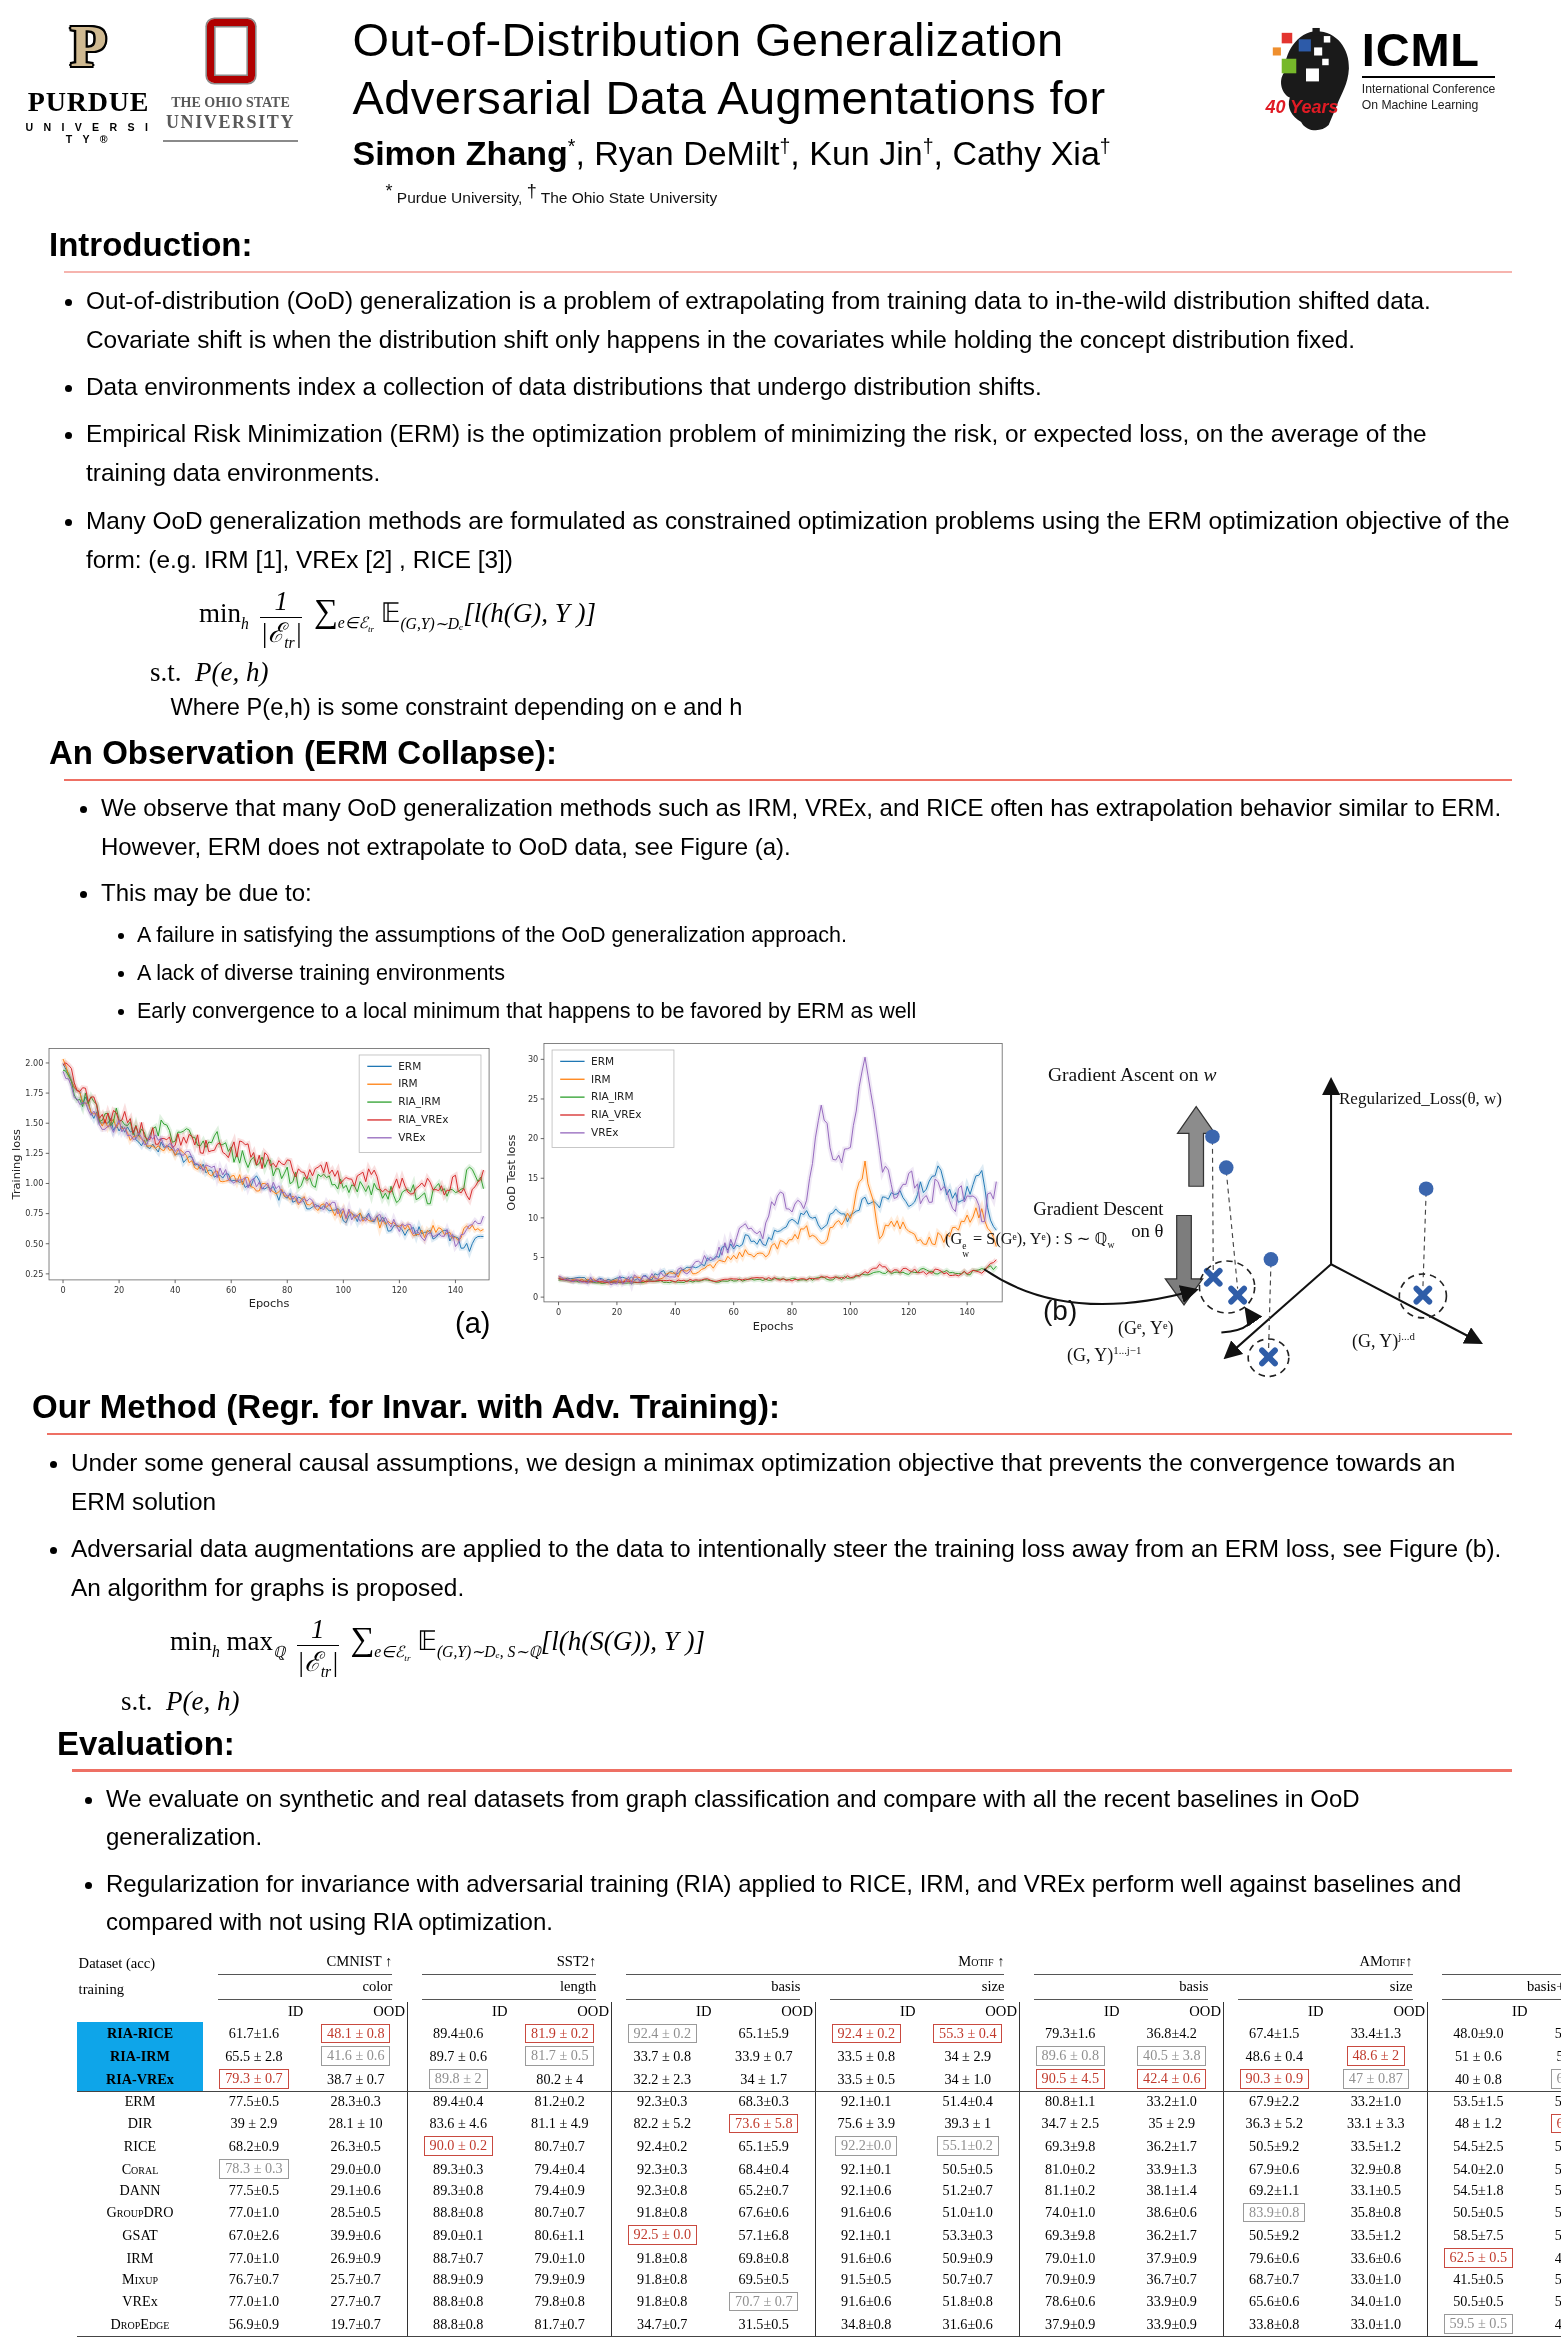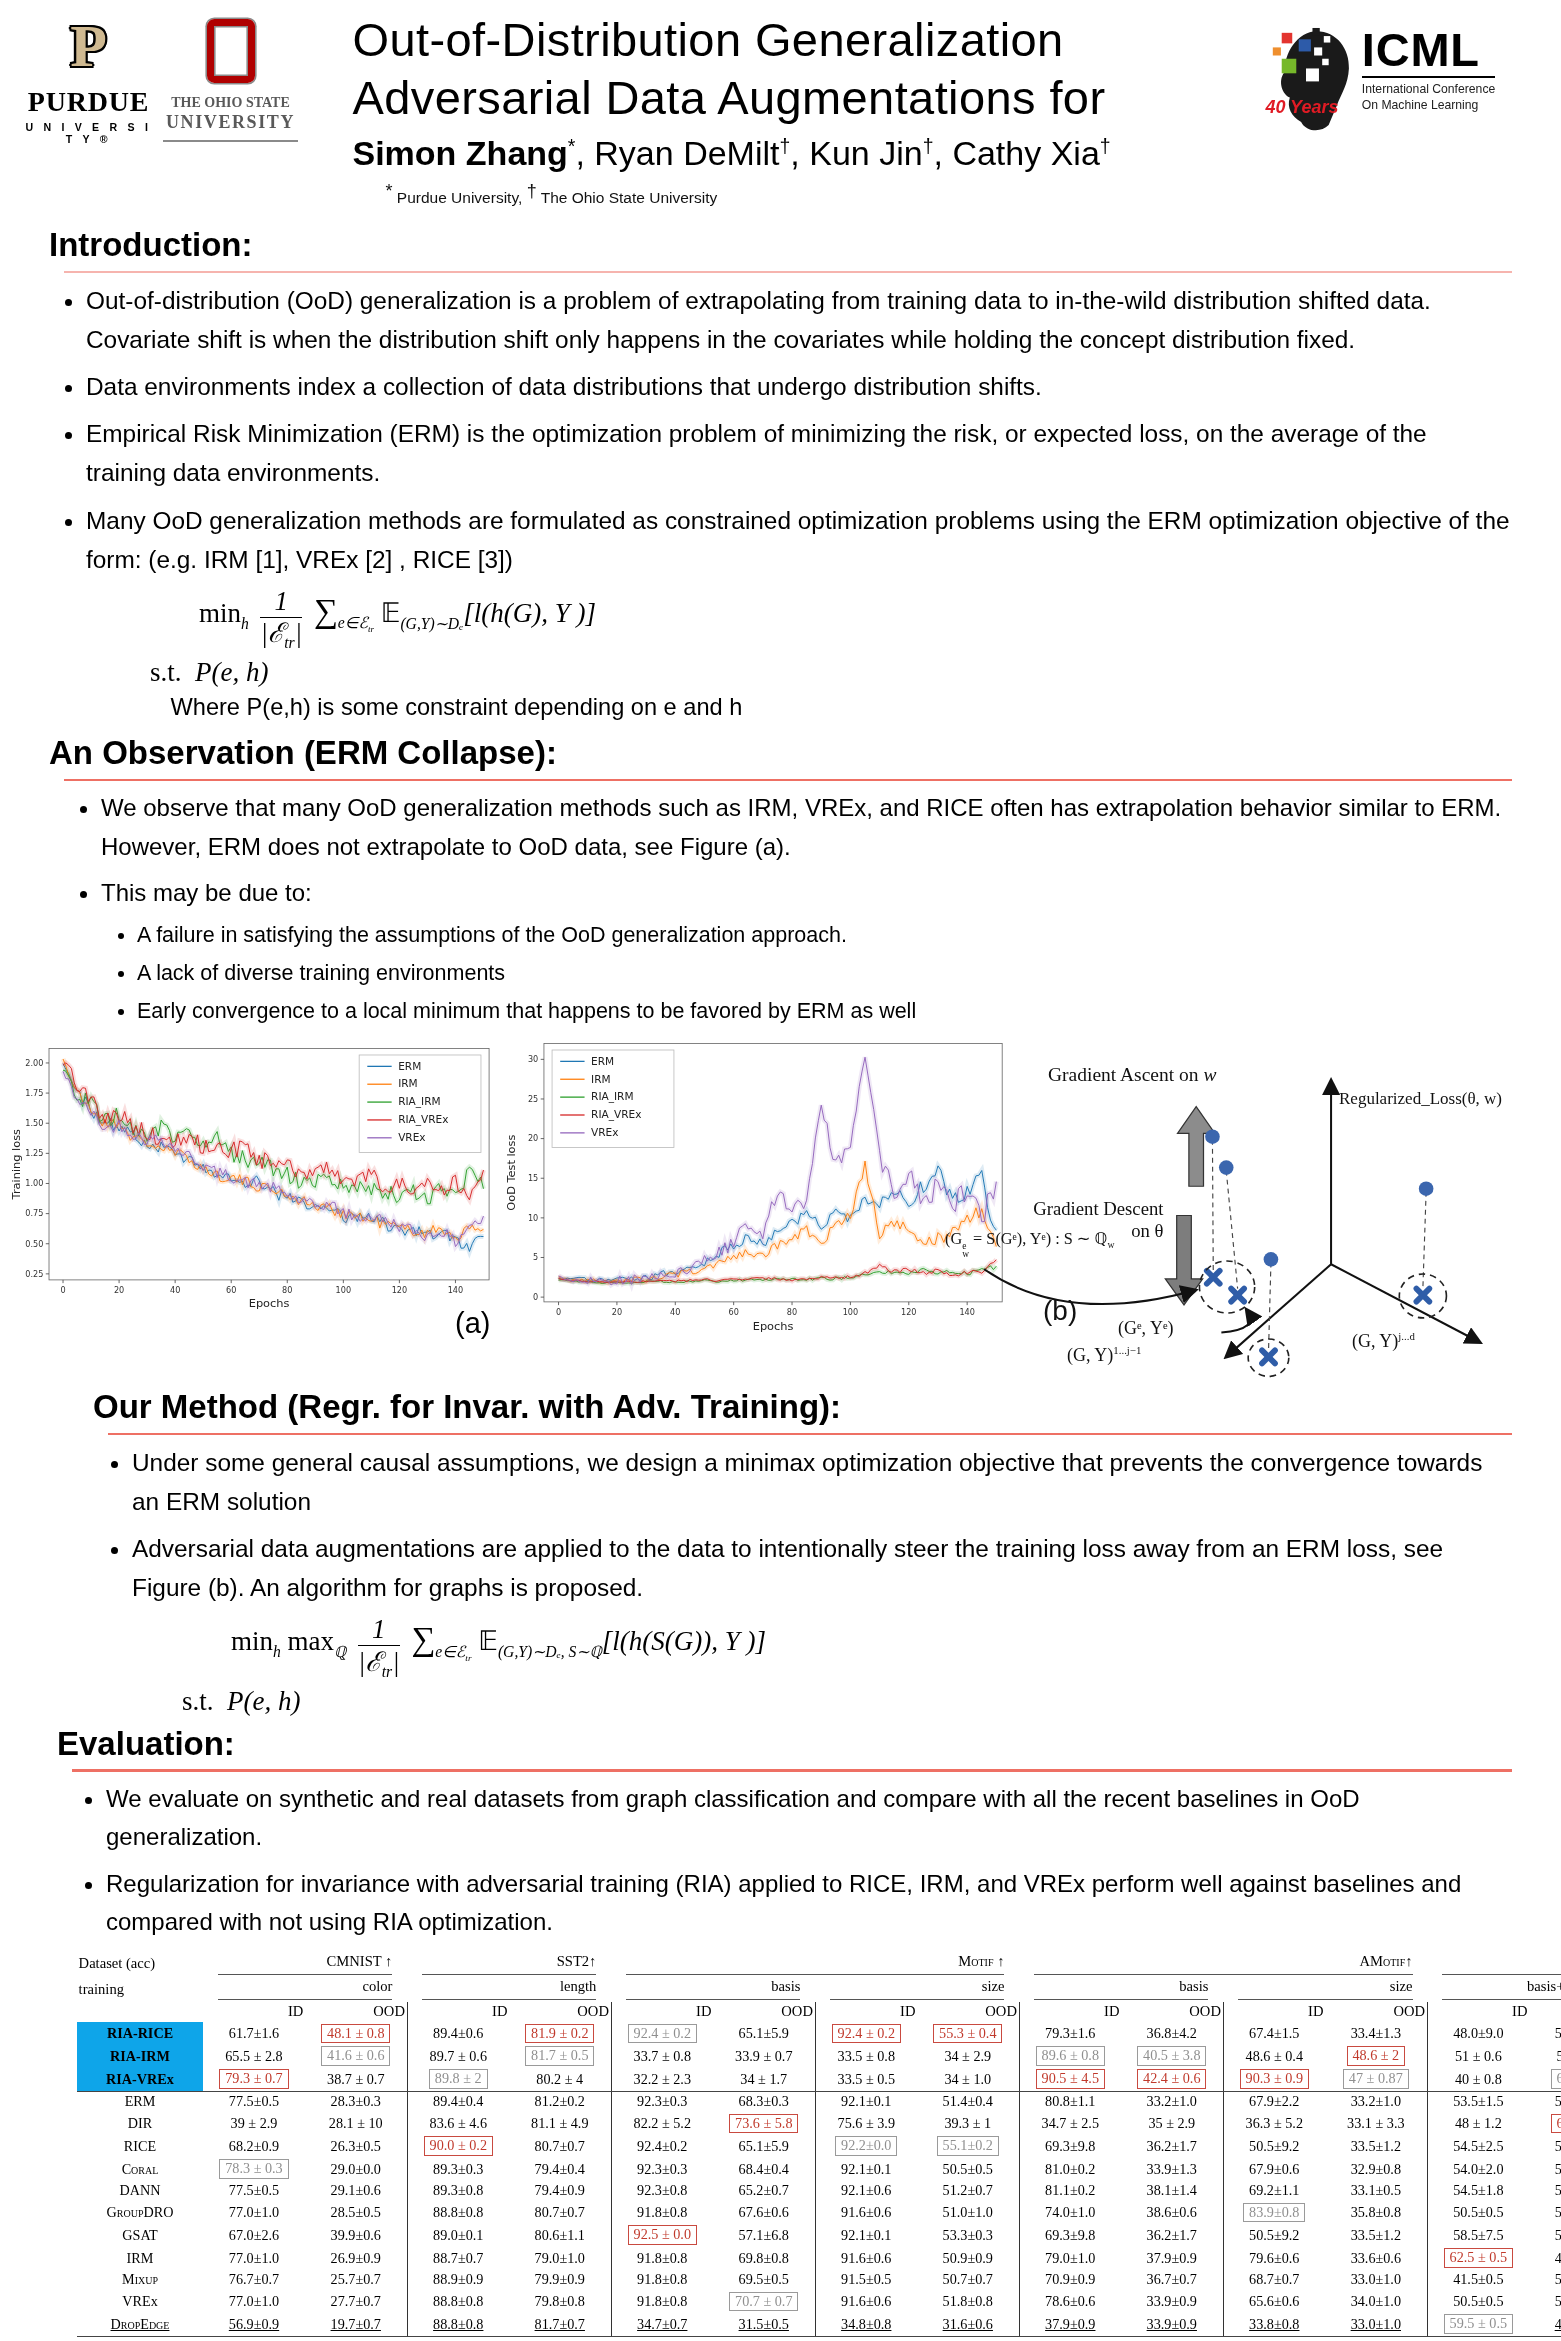--- a/index.html
+++ b/index.html
@@ -66,21 +66,21 @@
   
   .eval-table-wrap{margin:9.8px 0 0 77px;}
   table.eval{border-collapse:collapse;table-layout:fixed;width:1346px;font-family:"Liberation Serif",serif;}
   table.eval th, table.eval td{padding:1.6px 1.6px;text-align:center;font-size:14.2px;font-weight:normal;}
   table.eval thead th{font-size:14.6px;text-align:right;}
   .hrule{border-bottom:1.6px solid #555;padding-bottom:4.1px;margin:0 13px;}
   .idood{font-weight:bold;}
   td.vsep, th.vsep{border-left:1.2px solid #333;}
   td.vend, th.vend{border-right:1.2px solid #333;}
   tr.rule-after td{border-bottom:1.5px solid #444;}
-  tr.last-row td{border-bottom:1.6px solid #444;text-decoration:underline;}
+  tr.last-row td{border-bottom:1.6px solid #444;}
   td.rowlabel{text-align:left;padding-left:4.9px;font-size:14.6px;}
   td.rowlabel.sc{font-variant:small-caps;}
   tr.ria td.rowlabel{background:#0ea5e9;font-weight:bold;}
   .cellbox{display:inline-block;border:1.2px solid #c94a40;color:#c0392b;padding:0 4.9px;line-height:1.25;}
   .cellbox.gray{border-color:#9a9a9a;color:#8f8f8f;}
   .sc-caps{font-variant:small-caps;}
 
   
   .refs{display:flex;margin:11.4px 14.6px 0 14.6px;gap:24.4px;font-size:12.6px;line-height:1.55;color:#111;}
   .refs .col-l{width:768px;}
@@ -349,21 +349,21 @@
           <span>e</span>
           <span>w</span>
         </span><span> = S(Gᵉ), Yᵉ) : S ∼ ℚ</span><sub style="font-size:0.6em;">w</sub></div>
     <div class="dg-text" style="left:142px;top:291px;font-size:18px;">(Gᵉ, Yᵉ)</div>
     <div class="dg-text" style="left:91px;top:317px;font-size:18px;"><span>(G, Y)</span><sup style="font-size:0.6em;">1...j−1</sup></div>
     <div class="dg-text" style="left:376px;top:303px;font-size:18px;"><span>(G, Y)</span><sup style="font-size:0.6em;">j...d</sup></div>
     <div class="dg-text" style="left:67px;top:268px;font-size:28px;font-family:'Liberation Sans',sans-serif;">(b)</div>
   </div>
 </div>
 
-<div class="section" style="margin-top:3.3px;margin-left:93px;">
+<div class="section" style="margin-top:3.3px;margin-left:32px;">
   <h2 class="sec-head">Our Method (Regr. for Invar. with Adv. Training):</h2>
   <hr class="sec-rule rule-strong">
   <ul class="l1" style="padding-left:39px;">
     <li>Under some general causal assumptions, we design a minimax optimization objective that prevents the convergence towards an ERM solution</li>
     <li>Adversarial data augmentations are applied to the data to intentionally steer the training loss away from an ERM loss, see Figure (b). An algorithm for graphs is proposed.</li>
   </ul>
   <div class="formula" style="margin-left:138px;margin-top:0px;">
     <span class="rm">min</span><sub>h</sub>
     <span class="rm">max</span><sub>ℚ</sub>
     <span class="frac"><span class="ftop">1</span><span class="fbot"><span>|ℰ</span><sub>tr</sub><span>|</span></span></span>

